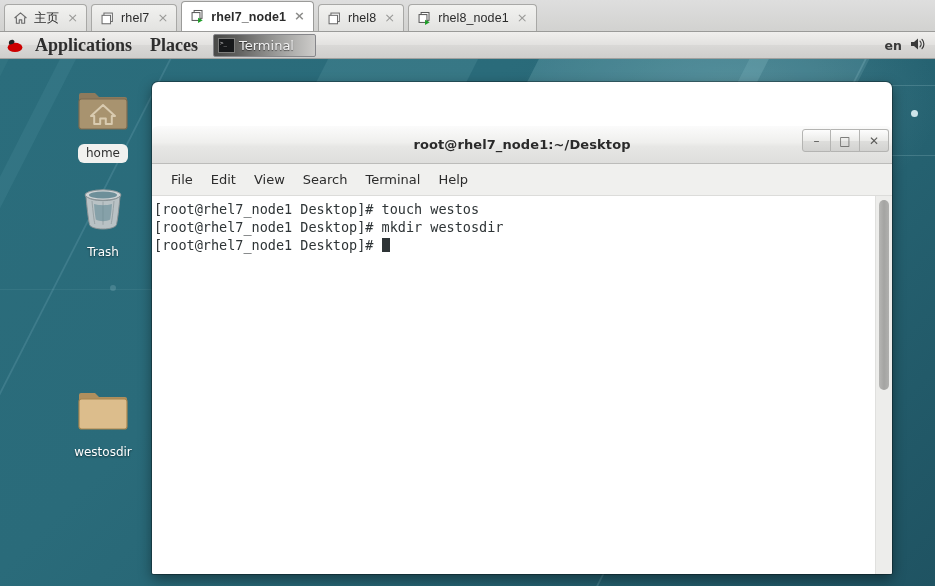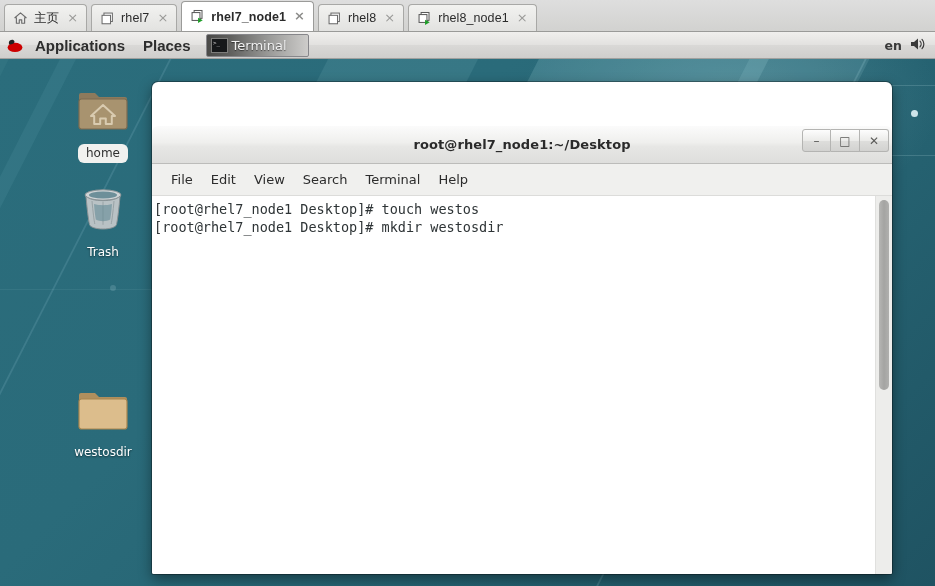--- a/index.html
+++ b/index.html
@@ -77,24 +77,24 @@
     align-items: center;
     font-size: 13px;
     color: #2a2a2a;
     z-index: 35;
   }
   #panel-left { display: flex; align-items: center; height: 27px; }
   .panel-menu {
     padding: 0 9px;
     height: 27px;
     line-height: 27px;
-    font-size: 15px;
+    font-size: 18px;
     font-weight: bold;
     color: #2e2e2e;
-    font-family: Liberation Sans, sans-serif;
+    font-family: Liberation Serif, serif;
   }
   #rh-logo { width: 18px; height: 18px; margin: 0 2px 0 6px; display:block; }
   #winbutton {
     position: relative;
     margin-left: 6px;
     height: 23px;
     min-width: 103px;
     display: flex;
     align-items: center;
     padding: 0 6px 0 4px;
@@ -451,19 +451,19 @@
   <div id="menubar">
     <span class="mitem">File</span>
     <span class="mitem">Edit</span>
     <span class="mitem">View</span>
     <span class="mitem">Search</span>
     <span class="mitem">Terminal</span>
     <span class="mitem">Help</span>
   </div>
 
   <div id="termbody">
-    <div id="termtext"><div>[root@rhel7_node1 Desktop]# touch westos</div><div>[root@rhel7_node1 Desktop]# mkdir westosdir</div></div>
+    <div id="termtext"><div>[root@rhel7_node1 Desktop]# touch westos</div><div>[root@rhel7_node1 Desktop]# mkdir westosdir</div><div><span>[root@rhel7_node1 Desktop]# </span><span class="cursorblk"></span></div></div>
     <div id="scrollzone">
       <div id="scrollthumb"></div>
     </div>
   </div>
 
 </div>
 
 </body></html>

